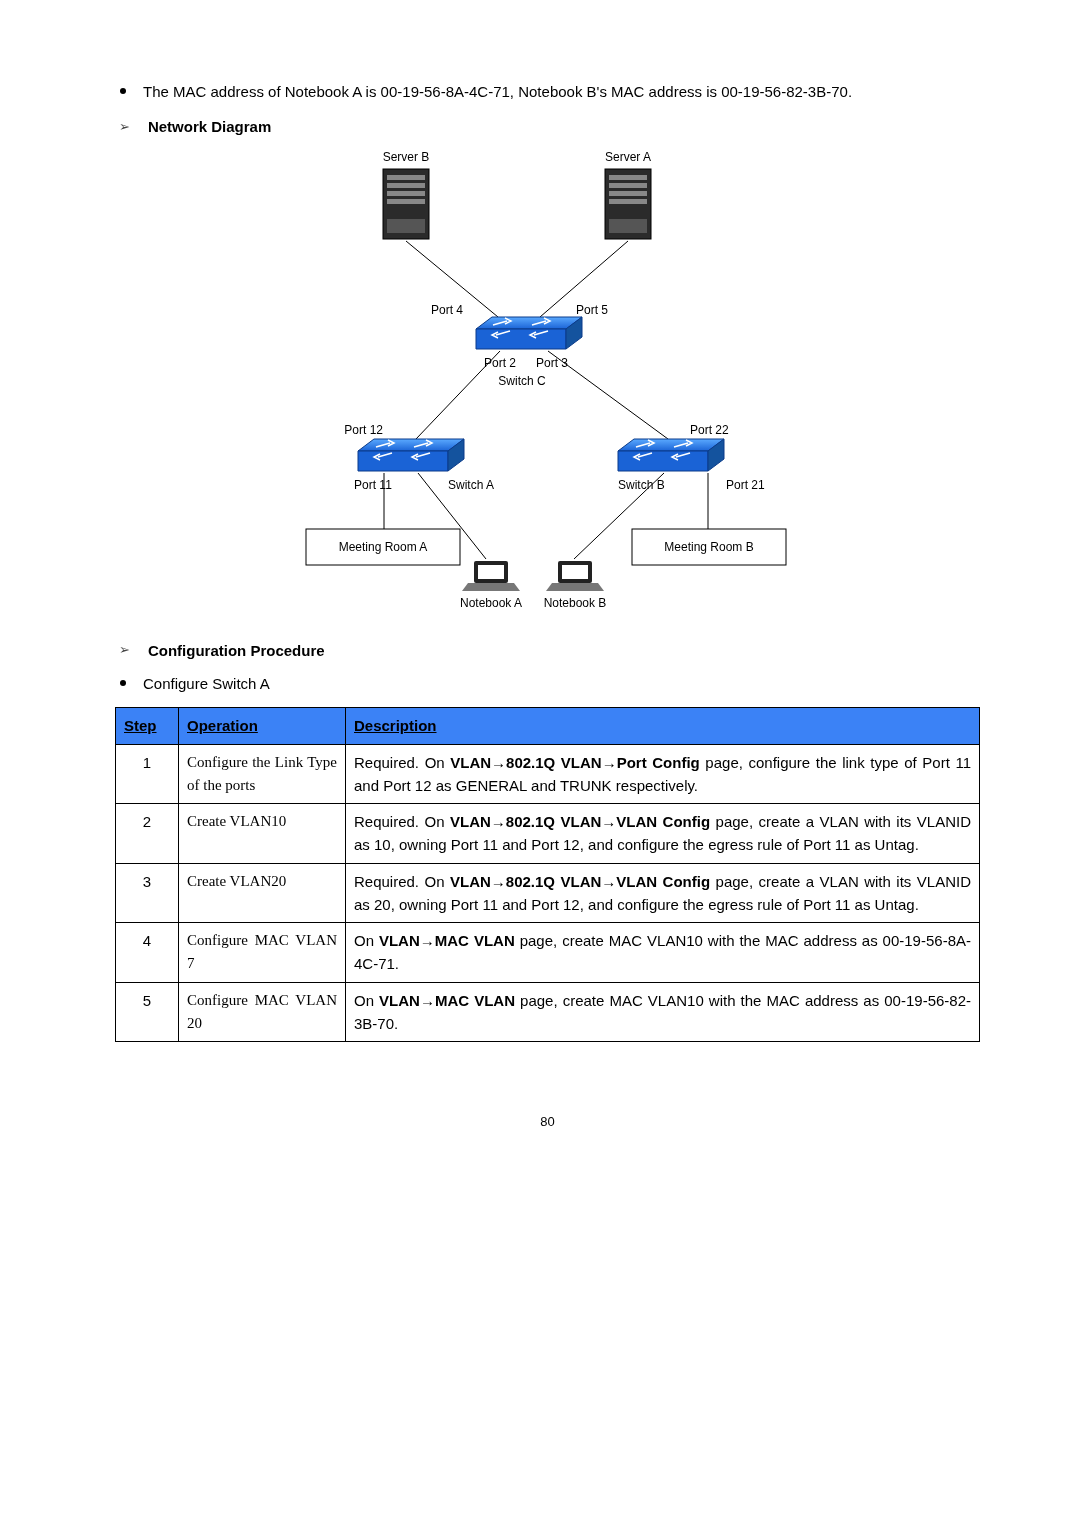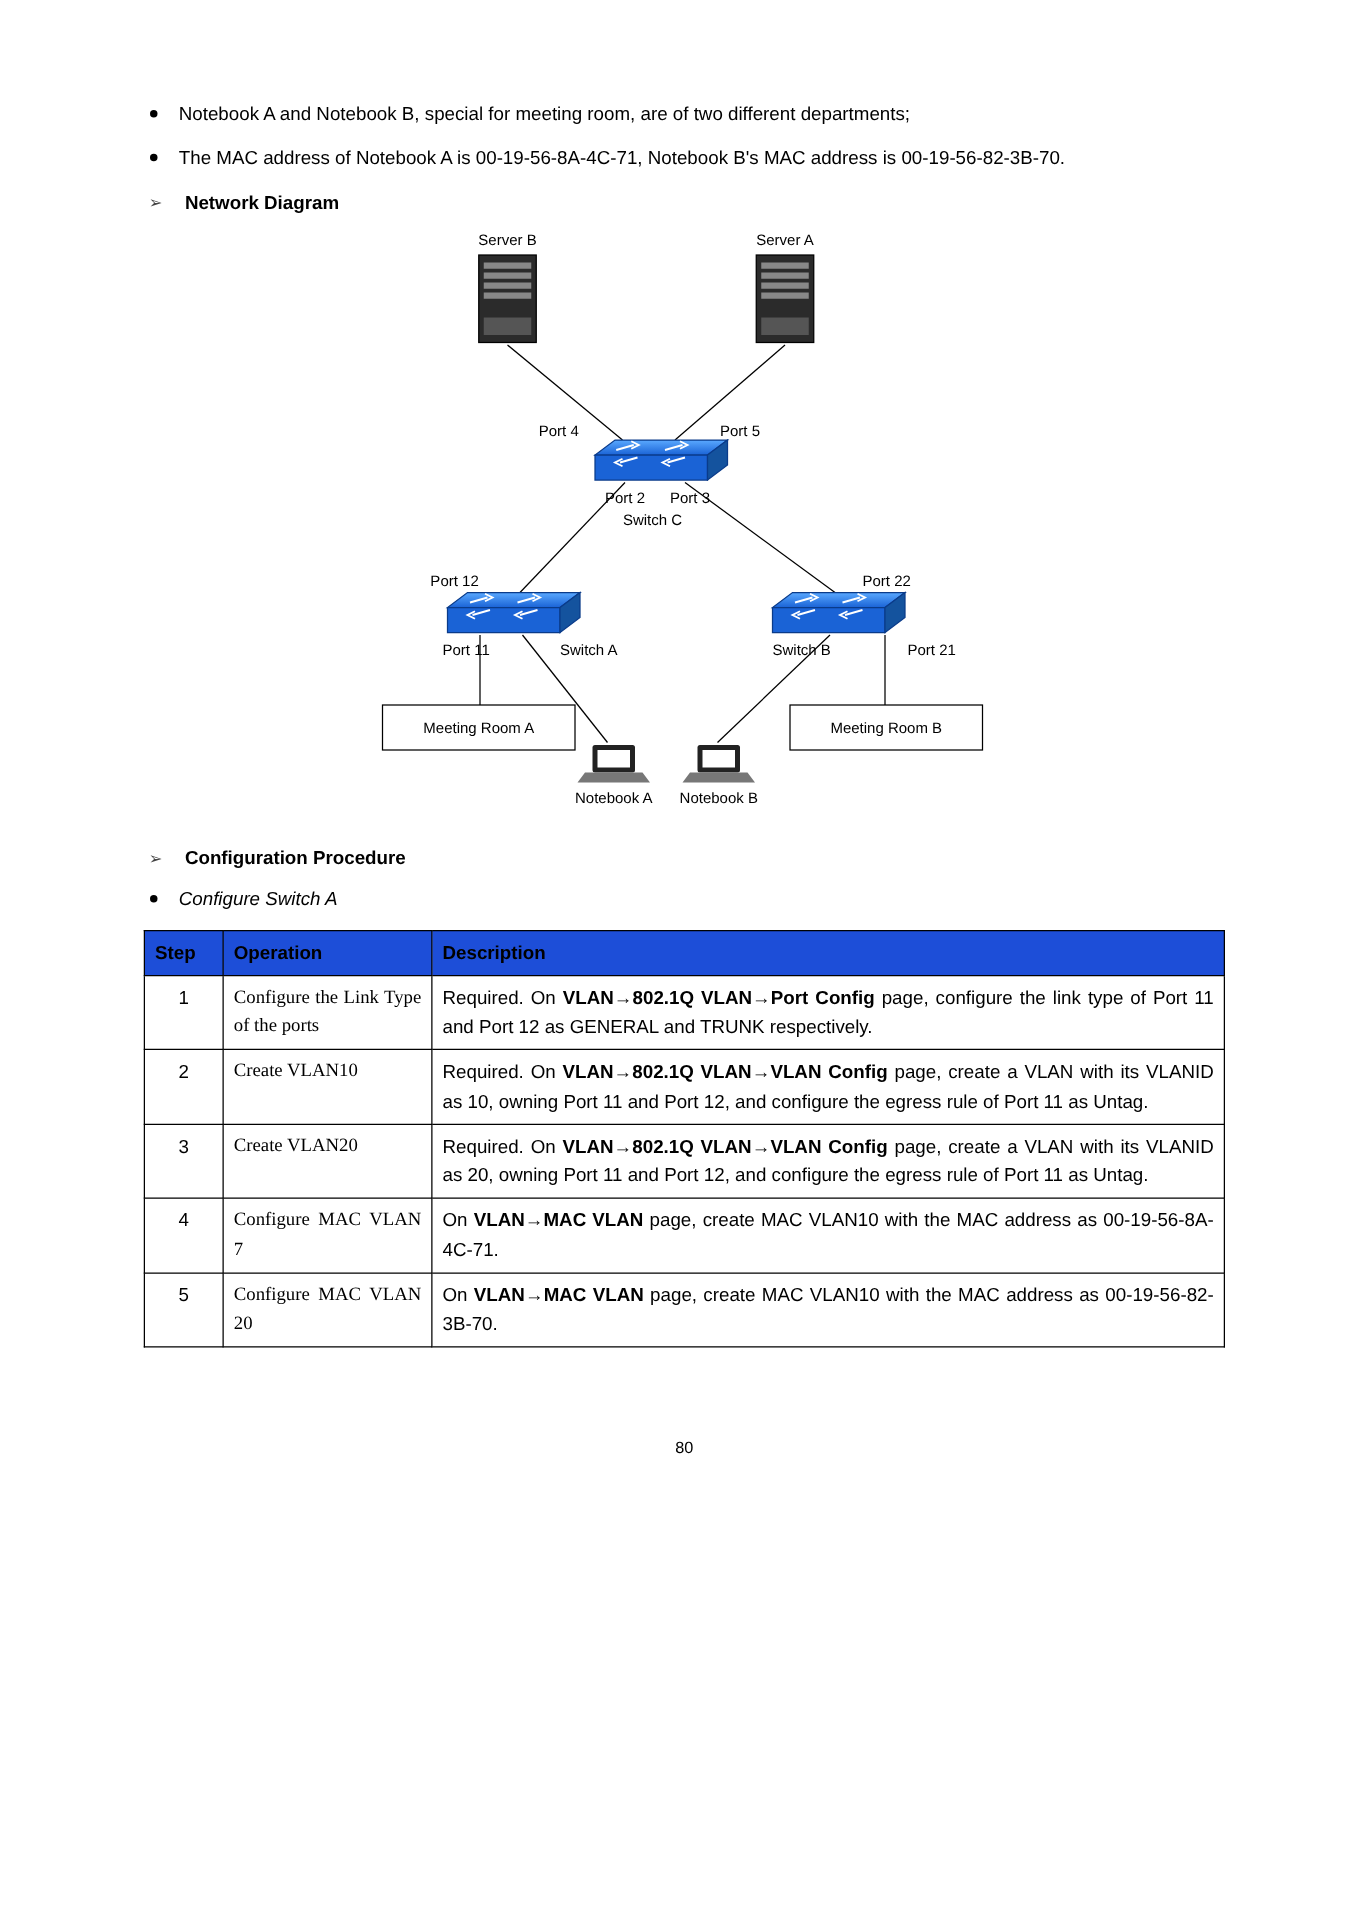--- a/index.html
+++ b/index.html
@@ -61,22 +61,23 @@
     margin-top: 6px;
     font-size: 15px;
   }
   table.cfg th, table.cfg td {
     border: 1px solid #000;
     padding: 6px 8px;
     vertical-align: top;
     text-align: left;
   }
   table.cfg th {
-    background: #1d4ed8;
+    background: #3b82f6;
     font-weight: bold;
+    text-decoration: underline;
   }
   table.cfg td.step {
     text-align: center;
     width: 46px;
   }
   table.cfg td.op {
     width: 150px;
     text-align: justify;
     text-justify: inter-word;
     font-family: Liberation Serif, serif;
@@ -88,21 +89,20 @@
   .pagenum {
     text-align: center;
     font-size: 13px;
     margin-top: 70px;
   }
 </style>
 </head>
 <body>
 
 <ul class="bullets">
-  <li>Notebook A and Notebook B, special for meeting room, are of two different departments;</li>
   <li>The MAC address of Notebook A is 00-19-56-8A-4C-71, Notebook B's MAC address is 00-19-56-82-3B-70.</li>
 </ul>
 
 <div class="arrow-row">
   <span class="arrow-glyph">➢</span>
   <span class="arrow-label">Network Diagram</span>
 </div>
 
 <div class="diagram-wrap">
 <svg viewBox="0 0 520 470" width="520" height="470">
@@ -202,21 +202,21 @@
     <text x="287" y="458" font-size="12" text-anchor="middle">Notebook B</text>
   </g>
 </svg>
 </div>
 
 <div class="arrow-row">
   <span class="arrow-glyph">➢</span>
   <span class="arrow-label">Configuration Procedure</span>
 </div>
 
-<ul class="bullets" style="margin-bottom:4px;font-style:italic;">
+<ul class="bullets" style="margin-bottom:4px;">
   <li style="text-align:left;">Configure Switch A</li>
 </ul>
 
 <table class="cfg">
   <thead>
     <tr>
       <th>Step</th>
       <th>Operation</th>
       <th>Description</th>
     </tr>

